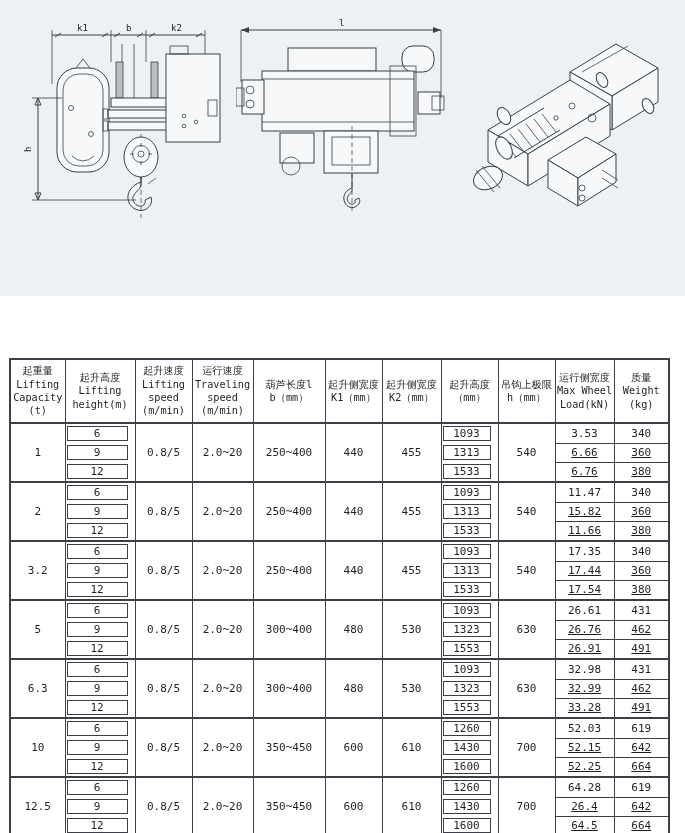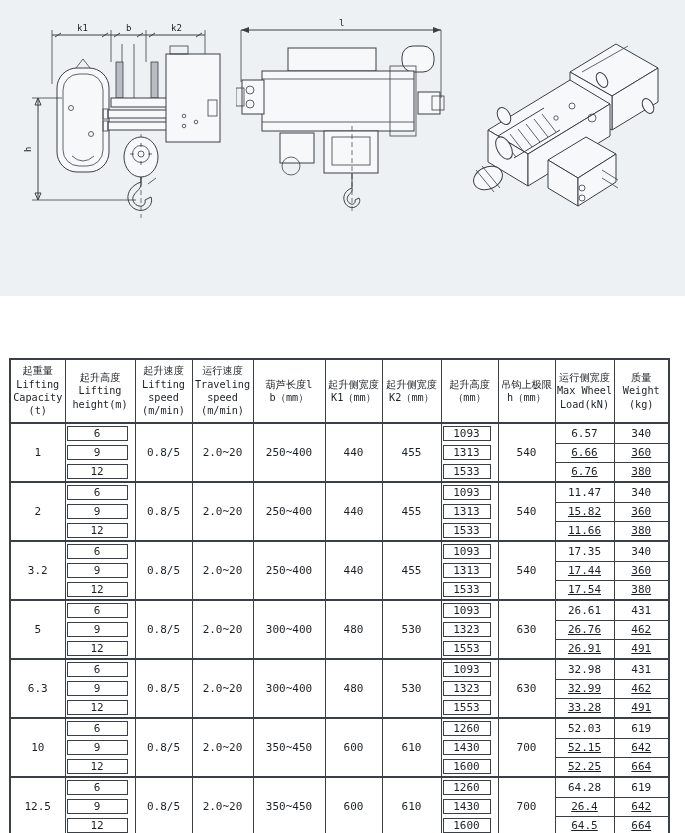--- a/index.html
+++ b/index.html
@@ -228,21 +228,21 @@
           </td>
           <td class="merged" rowspan="3">0.8/5</td>
           <td class="merged" rowspan="3">2.0~20</td>
           <td class="merged" rowspan="3">250~400</td>
           <td class="merged" rowspan="3">440</td>
           <td class="merged" rowspan="3">455</td>
           <td class="box-cell">
             <div class="box">1093</div>
           </td>
           <td class="merged" rowspan="3">540</td>
-          <td class="val-cell">6.57</td>
+          <td class="val-cell">3.53</td>
           <td class="val-cell">340</td>
         </tr>
         <tr class="body-row">
           <td class="box-cell">
             <div class="box">9</div>
           </td>
           <td class="box-cell">
             <div class="box">1313</div>
           </td>
           <td class="val-cell vdiv">6.66</td>

